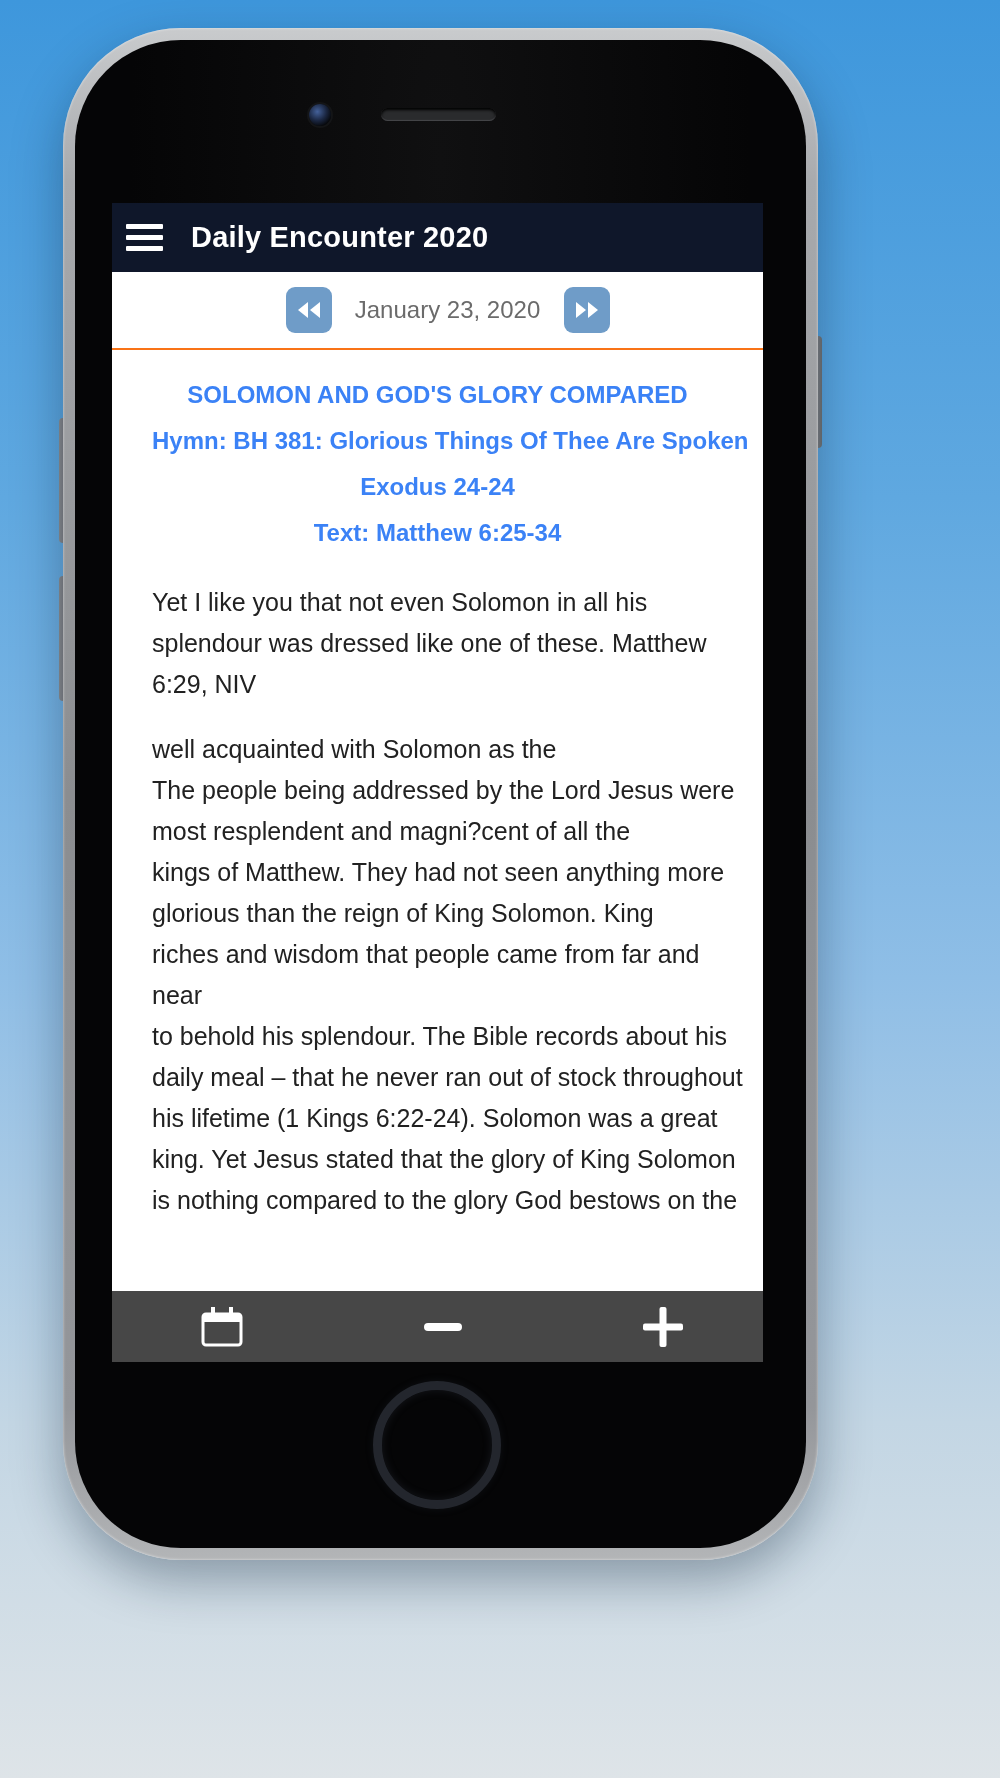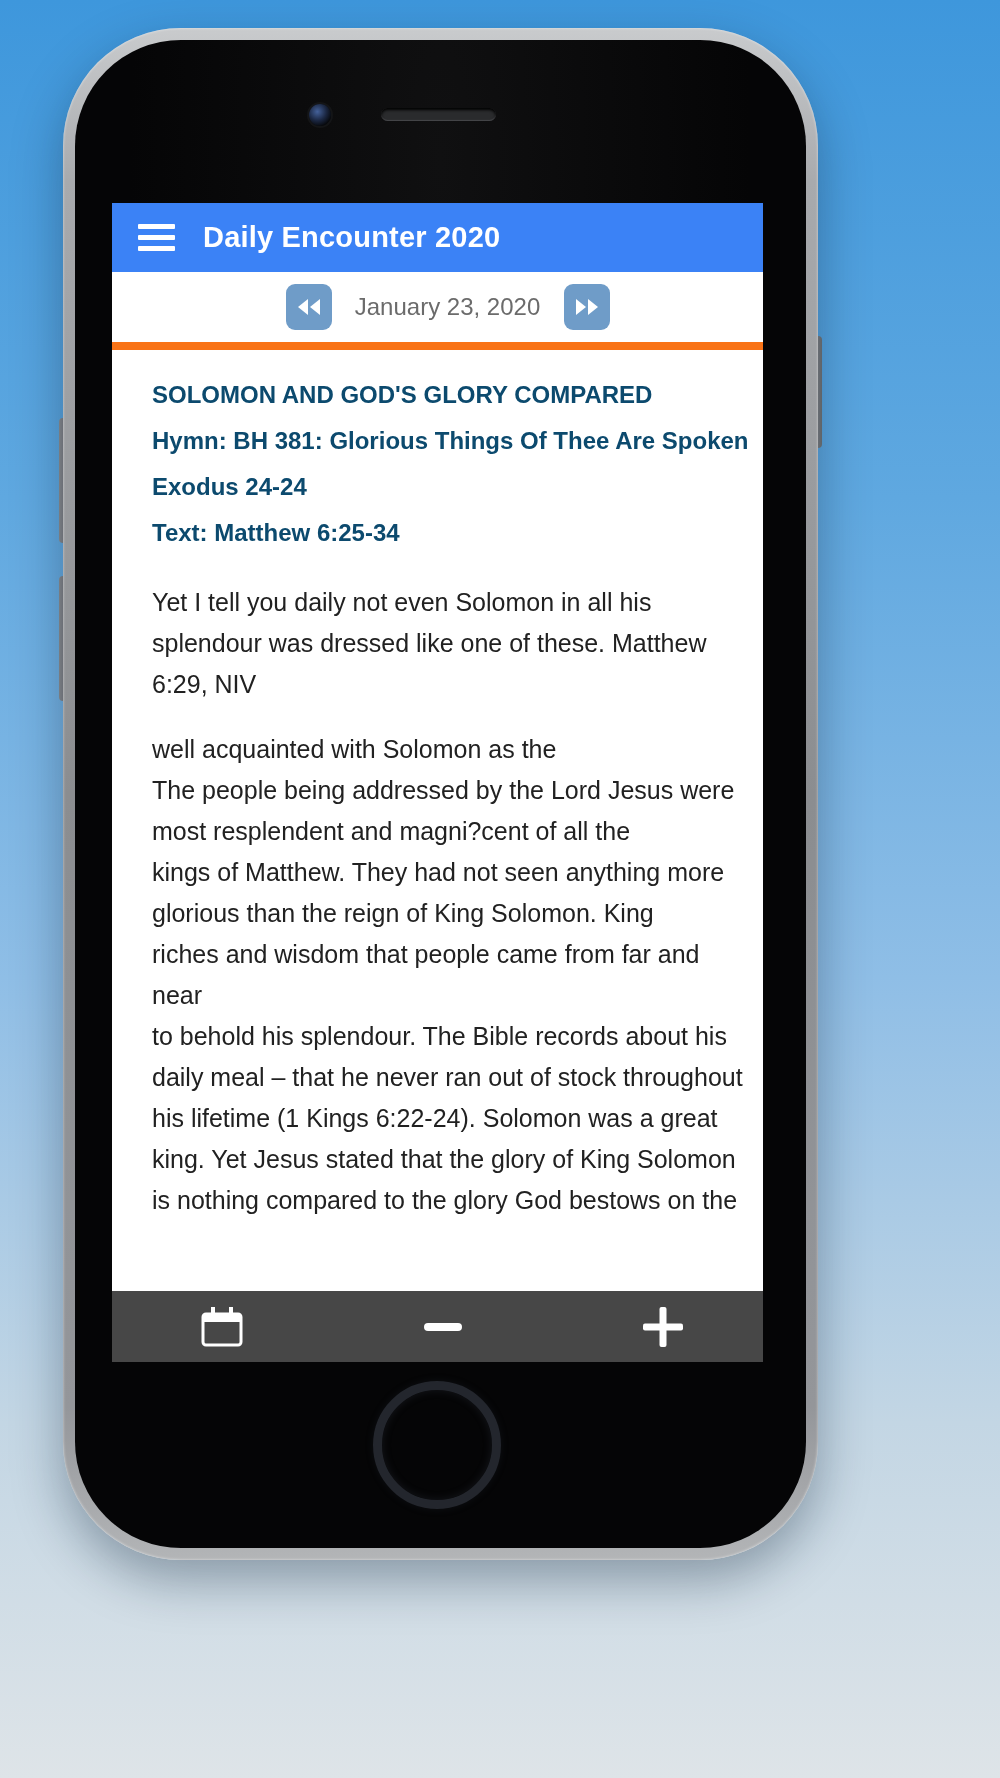--- a/index.html
+++ b/index.html
@@ -38,39 +38,39 @@
     position:absolute; left:373px; top:1381px; width:128px; height:128px; border-radius:50%; z-index:2;
     border:9px solid #23262d;
     box-shadow:inset 0 0 10px rgba(95,105,125,.18), 0 0 8px rgba(70,80,100,.15);
   }
   
   .screen {
     position:absolute; left:112px; top:203px; width:651px; height:1159px;
     background:#fff; overflow:hidden; z-index:3;
   }
   .app-header {
-    height:69px; background:#3b82f6; display:flex; align-items:center; padding-left:26px;
+    height:69px; background:#0f172a; display:flex; align-items:center; padding-left:14px;
   }
   .hamburger { width:37px; display:flex; flex-direction:column; gap:6px; cursor:pointer; }
   .hamburger span { display:block; height:5px; background:#fff; border-radius:1px; }
   .app-title { color:#fff; font-size:29px; font-weight:bold; margin-left:28px; letter-spacing:.2px; }
   .date-nav {
     height:78px; display:flex; align-items:center; justify-content:center; gap:20px;
-    background:#fff; border-bottom:8px solid #f97316;padding-left:20px;
+    background:#fff; border-bottom:2px solid #f97316;padding-left:20px;
   }
   .nav-btn {
     width:46px; height:46px; border:none; border-radius:9px; background:#6F9CC8;
     display:flex; align-items:center; justify-content:center; cursor:pointer;
   }
   .date-label { font-size:24px; color:#6B6B6B; min-width:192px; text-align:center; }
   .content { padding:0 40px; color:#212121; }
   .headings { margin-top:22px; }
   .heading-line {
-    font-size:24px; font-weight:bold; color:#0c4a6e; line-height:46px;
-    text-align:left; white-space:nowrap;
+    font-size:24px; font-weight:bold; color:#3b82f6; line-height:46px;
+    text-align:center; white-space:nowrap;
   }
   .para { font-size:25px; }
   .para .line { line-height:41px; white-space:nowrap; }
   .verse-para { margin-top:26px; }
   .body-para { margin-top:24px; }
   .toolbar {
     position:absolute; left:0; right:0; bottom:0; height:71px; background:#474747;
   }
   .tool { position:absolute; background:none; border:none; cursor:pointer; line-height:0; }
   .tool-calendar { left:88px; top:15px; }
@@ -124,21 +124,21 @@
 
     <div class="content">
       <div class="headings">
         <div class="heading-line">SOLOMON AND GOD'S GLORY COMPARED</div>
         <div class="heading-line">Hymn: BH 381: Glorious Things Of Thee Are Spoken</div>
         <div class="heading-line">Exodus 24-24</div>
         <div class="heading-line">Text: Matthew 6:25-34</div>
       </div>
 
       <div class="para verse-para">
-        <div class="line">Yet I tell you daily not even Solomon in all his</div>
+        <div class="line">Yet I like you that not even Solomon in all his</div>
         <div class="line">splendour was dressed like one of these. Matthew</div>
         <div class="line">6:29, NIV</div>
       </div>
 
       <div class="para body-para">
         <div class="line">well acquainted with Solomon as the</div>
         <div class="line">The people being addressed by the Lord Jesus were</div>
         <div class="line">most resplendent and magni?cent of all the</div>
         <div class="line">kings of Matthew. They had not seen anything more</div>
         <div class="line">glorious than the reign of King Solomon. King</div>

